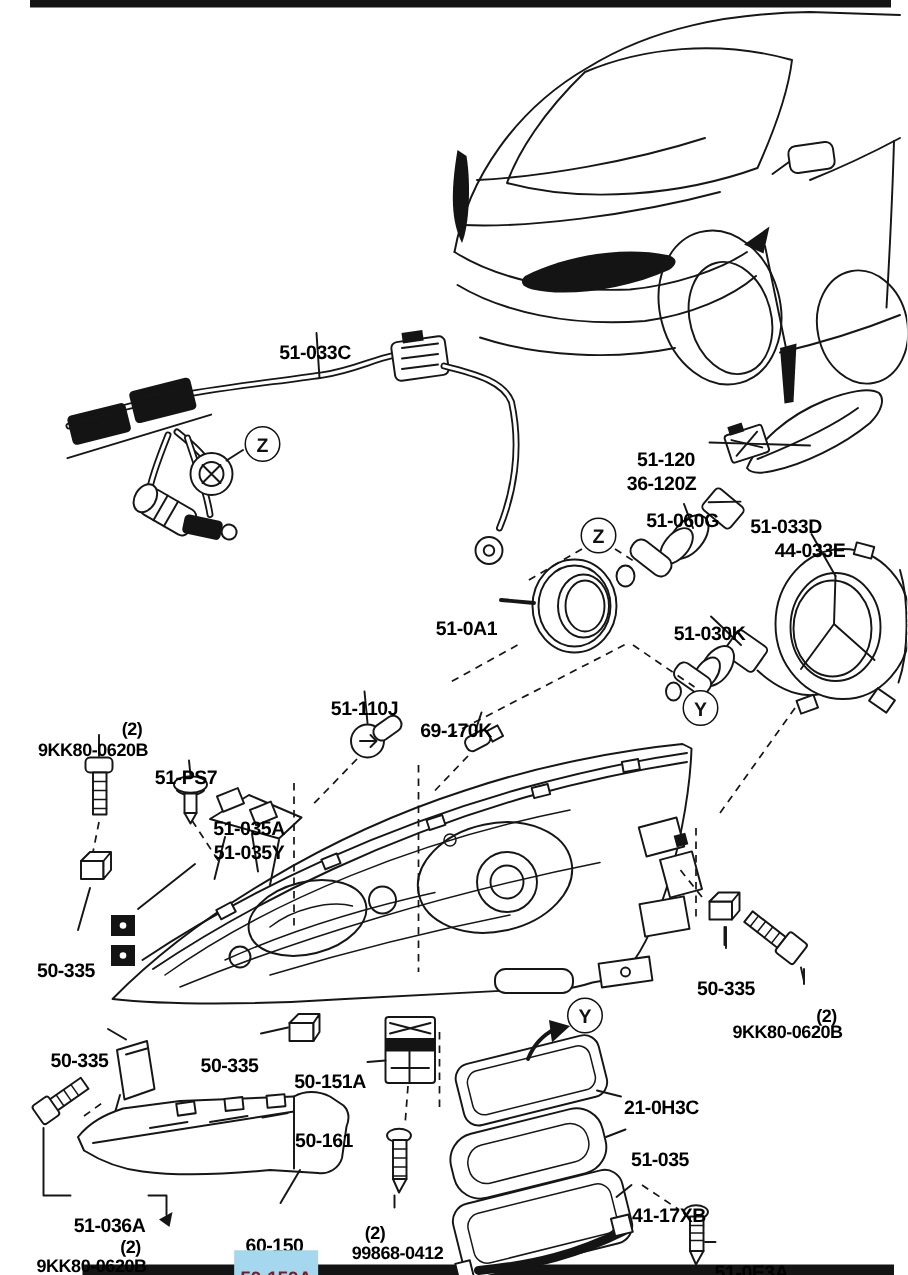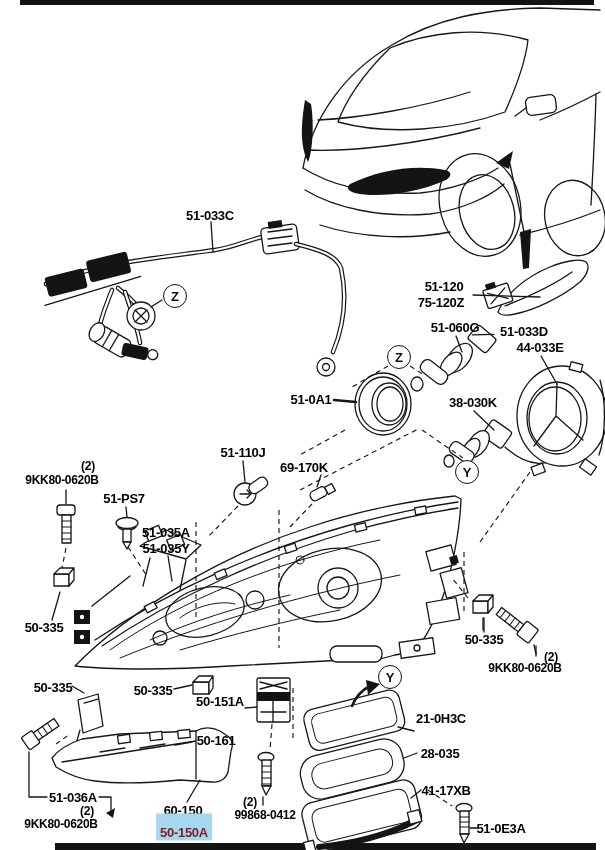--- a/index.html
+++ b/index.html
@@ -9,21 +9,21 @@
   svg .ln{stroke:#161616;fill:none;stroke-width:1.3;stroke-linecap:round;stroke-linejoin:round;}
   svg .thin{stroke-width:1;}
   svg .thick{stroke-width:2.6;}
   svg .fb{fill:#141414;stroke:none;}
   svg .fw{fill:#fff;stroke:#161616;stroke-width:1.3;stroke-linejoin:round;}
   svg .dsh{stroke:#161616;fill:none;stroke-width:1.15;stroke-dasharray:5 4;}
   svg .hatch{stroke:#161616;fill:none;stroke-width:6;stroke-dasharray:2 3;}
   svg .tubo{stroke:#161616;fill:none;stroke-width:4.6;stroke-linecap:round;}
   svg .tubi{stroke:#fff;fill:none;stroke-width:2.2;stroke-linecap:round;}
   .lbl{position:absolute;transform:translate(-50%,-50%);white-space:nowrap;
-       font-size:13px;font-weight:600;letter-spacing:-0.3px;color:#000;line-height:1;}
+       font-size:13px;font-weight:600;letter-spacing:-0.3px;color:#000;line-height:1;margin-top:20px;}
   .lbl.sm{font-size:12px;}
   .lbl.hl{background:#a5d8ef;color:#7f1d1d;padding:12px 4px 2px;}
   .callout{position:absolute;width:22px;height:22px;border:1.7px solid #111;border-radius:50%;
        transform:translate(-50%,-50%);display:flex;align-items:center;justify-content:center;
        font-size:13px;font-weight:700;background:#fff;color:#111;}
 </style>
 </head>
 <body>
 
 <div class="stage">
@@ -336,43 +336,43 @@
   <g>
     <path class="ln" d="M211,222 L213,252"></path>
     <path class="ln" d="M168,556 L172,581"></path>
     <path class="ln" d="M484,632 L484,618"></path>
     <path class="ln" d="M536,656 L536,646"></path>
   </g>
 </svg>
 
   <div class="lbl" style="left:210px;top:215px">51-033C</div>
   <div class="lbl" style="left:444px;top:286px">51-120</div>
-  <div class="lbl" style="left:441px;top:302px">75-120Z</div>
+  <div class="lbl" style="left:441px;top:302px">36-120Z</div>
   <div class="lbl" style="left:455px;top:327px">51-060G</div>
   <div class="lbl" style="left:524px;top:331px">51-033D</div>
   <div class="lbl" style="left:540px;top:347px">44-033E</div>
   <div class="lbl" style="left:311px;top:399px">51-0A1</div>
-  <div class="lbl" style="left:473px;top:402px">38-030K</div>
+  <div class="lbl" style="left:473px;top:402px">51-030K</div>
   <div class="lbl" style="left:243px;top:452px">51-110J</div>
   <div class="lbl" style="left:304px;top:467px">69-170K</div>
   <div class="lbl sm" style="left:88px;top:466px">(2)</div>
   <div class="lbl sm" style="left:62px;top:480px">9KK80-0620B</div>
   <div class="lbl" style="left:124px;top:498px">51-PS7</div>
   <div class="lbl" style="left:166px;top:532px">51-035A</div>
   <div class="lbl" style="left:166px;top:548px">51-035Y</div>
   <div class="lbl" style="left:44px;top:627px">50-335</div>
   <div class="lbl" style="left:484px;top:639px">50-335</div>
   <div class="lbl sm" style="left:551px;top:657px">(2)</div>
   <div class="lbl sm" style="left:525px;top:668px">9KK80-0620B</div>
   <div class="lbl" style="left:53px;top:687px">50-335</div>
   <div class="lbl" style="left:153px;top:690px">50-335</div>
   <div class="lbl" style="left:220px;top:701px">50-151A</div>
   <div class="lbl" style="left:216px;top:740px">50-161</div>
   <div class="lbl" style="left:441px;top:718px">21-0H3C</div>
-  <div class="lbl" style="left:440px;top:753px">28-035</div>
+  <div class="lbl" style="left:440px;top:753px">51-035</div>
   <div class="lbl" style="left:446px;top:790px">41-17XB</div>
   <div class="lbl" style="left:501px;top:828px">51-0E3A</div>
   <div class="lbl" style="left:73px;top:797px">51-036A</div>
   <div class="lbl sm" style="left:87px;top:811px">(2)</div>
   <div class="lbl sm" style="left:61px;top:824px">9KK80-0620B</div>
   <div class="lbl" style="left:183px;top:810px">60-150</div>
   <div class="lbl hl" style="left:184px;top:827px">50-150A</div>
   <div class="lbl sm" style="left:250px;top:802px">(2)</div>
   <div class="lbl sm" style="left:265px;top:815px">99868-0412</div>
 

